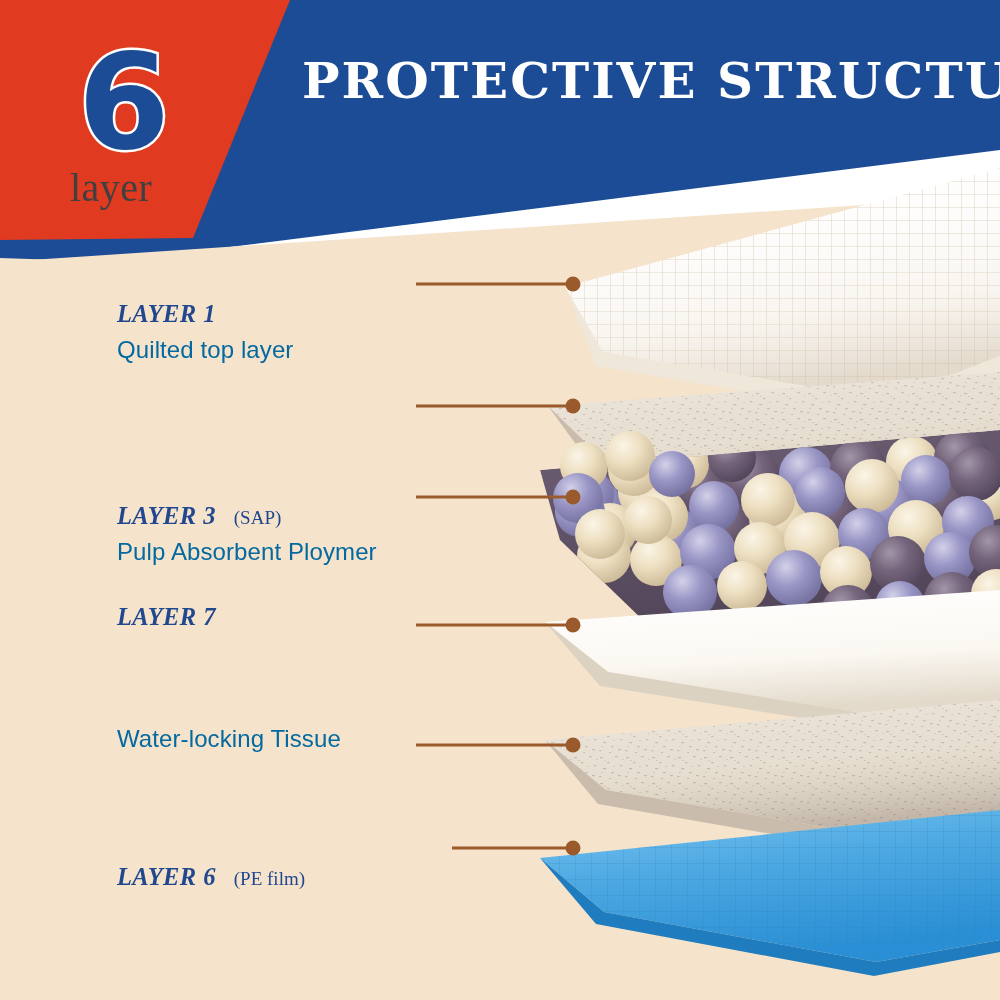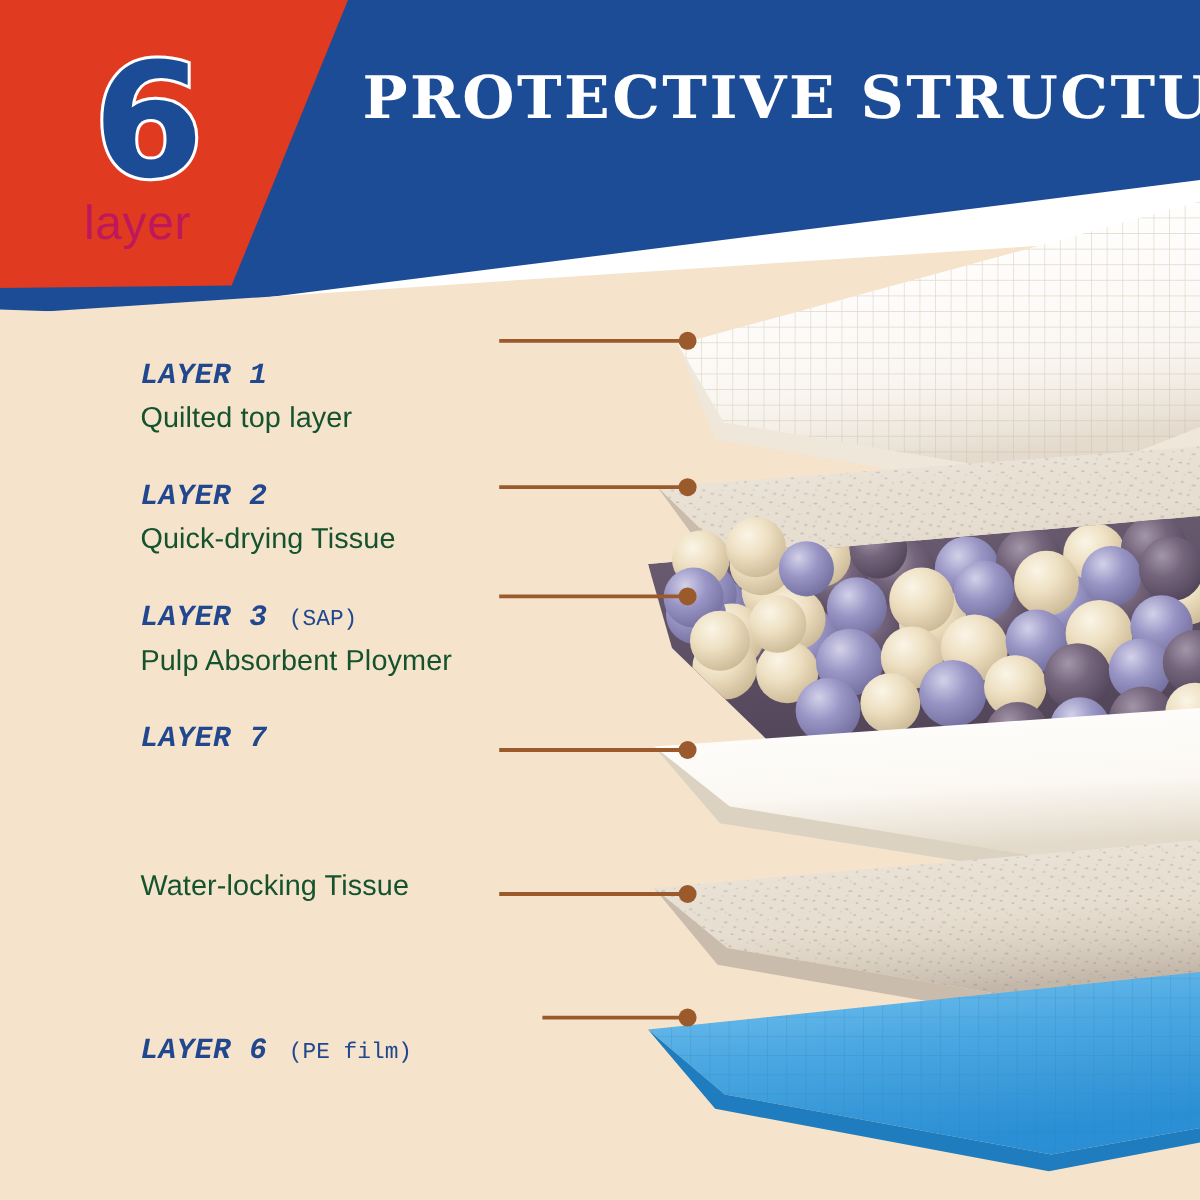--- a/index.html
+++ b/index.html
@@ -20,22 +20,22 @@
     position:absolute;left:78px;top:36px;
     font-family:"DejaVu Sans", sans-serif;
     font-size:132px;font-weight:700;line-height:1;
     color:#1C4C95;
     -webkit-text-stroke:5px #FFFFFF;
     paint-order:stroke fill;
     letter-spacing:-2px;
   }
   .badge-word{
     position:absolute;left:70px;top:164px;
-    font-family:Liberation Sans, sans-serif;
-    font-size:40px;font-weight:400;color:#be185d;letter-spacing:0.5px;text-align:center;
+    font-family:Liberation Serif, serif;
+    font-size:40px;font-weight:400;color:#404040;letter-spacing:0.5px;text-align:center;
   }
   .title{
     position:absolute;left:302px;top:52px;
     font-family:"DejaVu Serif","Liberation Serif",serif;
     font-size:49px;font-weight:700;color:#FFFFFF;
     letter-spacing:2.0px;
     transform:scaleX(1.02);transform-origin:left top;
     white-space:nowrap;
   }
 
@@ -44,29 +44,29 @@
 
   
   .leaders{position:absolute;left:0;top:0;width:1000px;height:1000px;}
 
   
   .labels{position:absolute;left:0;top:0;width:1000px;height:1000px;}
   .lbl{position:absolute;left:117px;}
   .lbl .ttl{
     font-size:24.5px;font-weight:700;font-style:italic;
     color:#21488F;letter-spacing:0.4px;white-space:nowrap;
-    font-family:Liberation Mono, monospace;
+    font-family:Liberation Serif, serif;
   }
   .lbl .ttl .paren{
     font-style:normal;font-weight:400;color:#21488F;
     font-size:19px;padding-left:18px;letter-spacing:0;
   }
   .lbl .sub{
     margin-top:8px;
-    font-size:24px;font-weight:400;color:#14532d;
+    font-size:24px;font-weight:400;color:#0369a1;
     letter-spacing:0.1px;white-space:nowrap;
     font-family:"Liberation Sans", sans-serif;
   }
 </style>
 </head>
 <body>
 
 <div id="root">
 
   <div class="header-wrap">
@@ -301,24 +301,20 @@
     </g>
   </svg>
 
   <div class="labels">
 
     <div class="lbl" style="top:300px">
       <div class="ttl"><span>LAYER 1</span></div>
       <div class="sub">Quilted top layer</div>
     </div>
 
-    <div class="lbl" style="top:401px">
-      <div class="ttl"><span>LAYER 2</span></div>
-      <div class="sub">Quick-drying Tissue</div>
-    </div>
 
     <div class="lbl" style="top:502px">
       <div class="ttl"><span>LAYER 3</span><span class="paren">(SAP)</span></div>
       <div class="sub">Pulp Absorbent Ploymer</div>
     </div>
 
     <div class="lbl" style="top:603px">
       <div class="ttl"><span>LAYER 7</span></div>
     </div>
 

